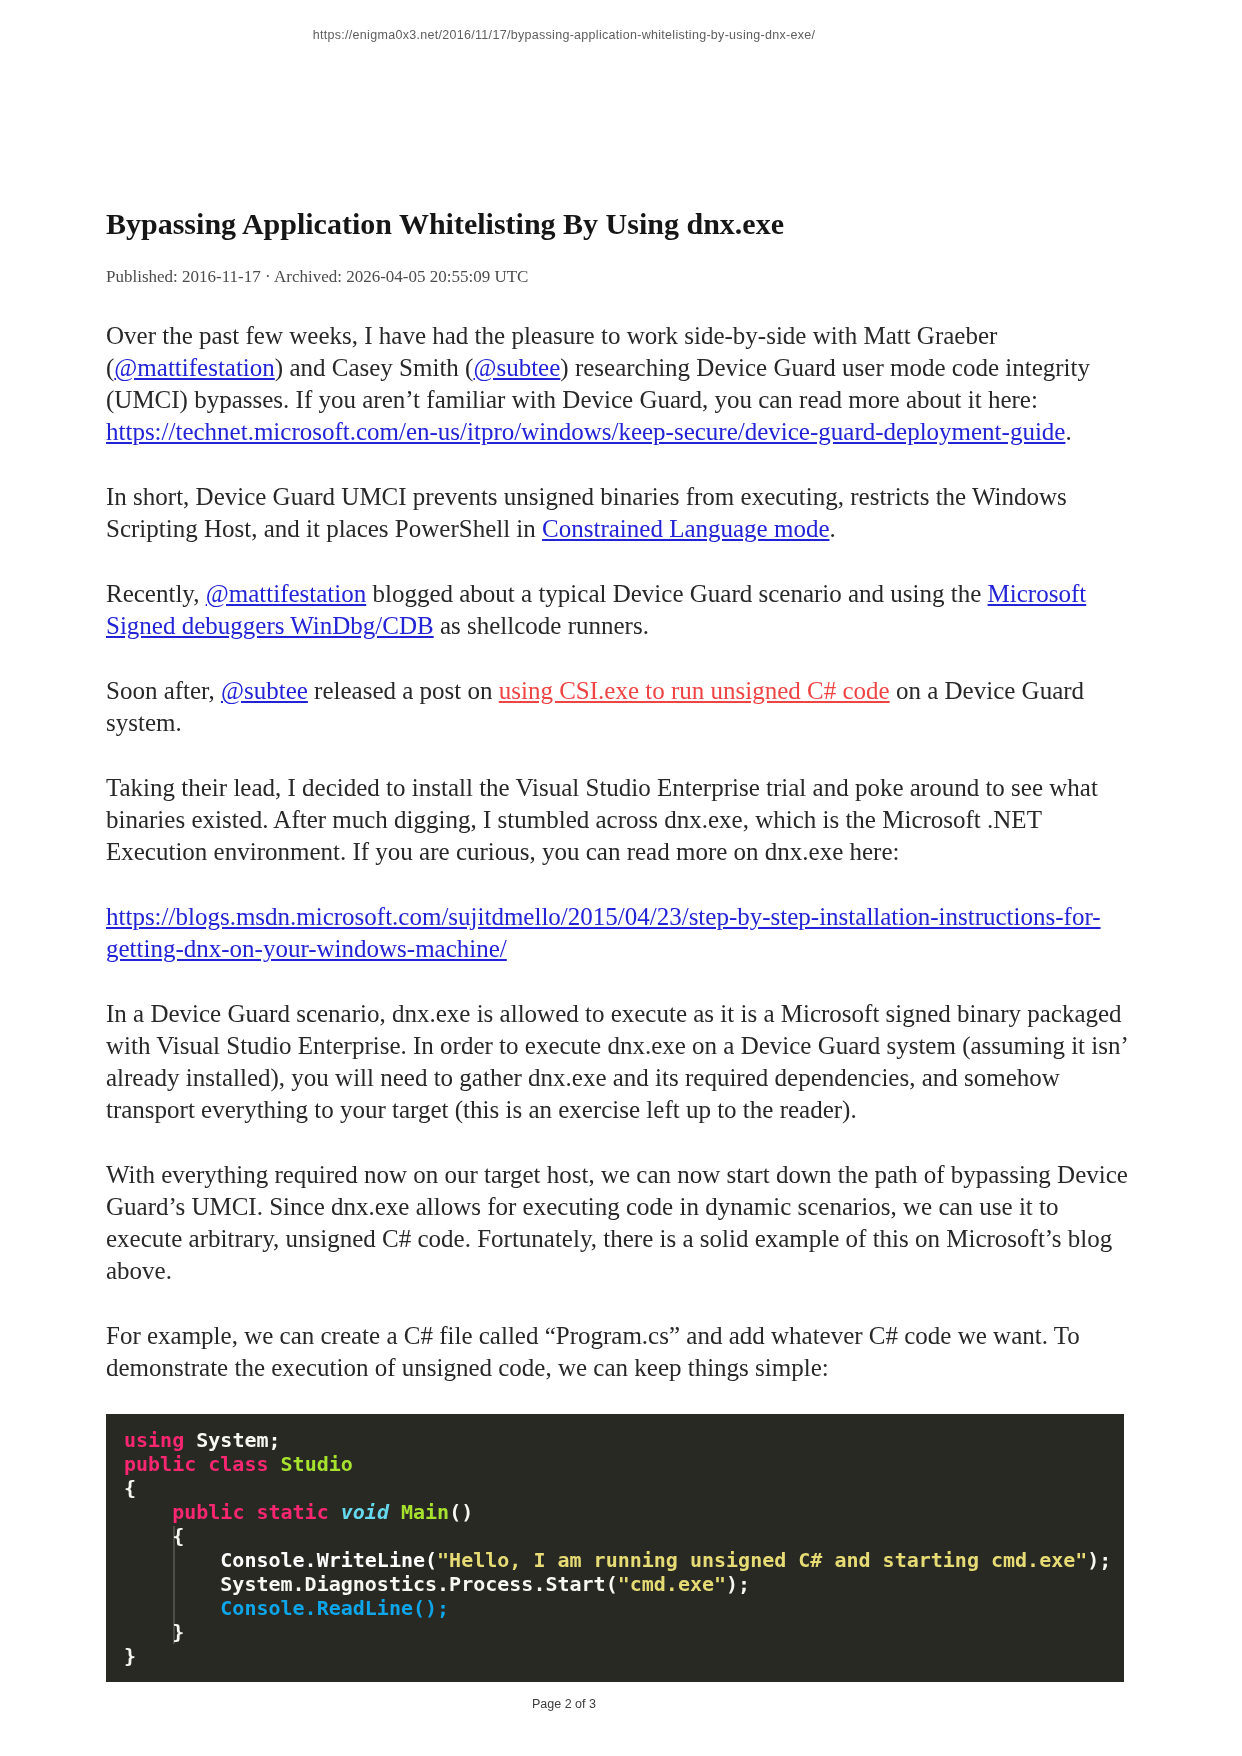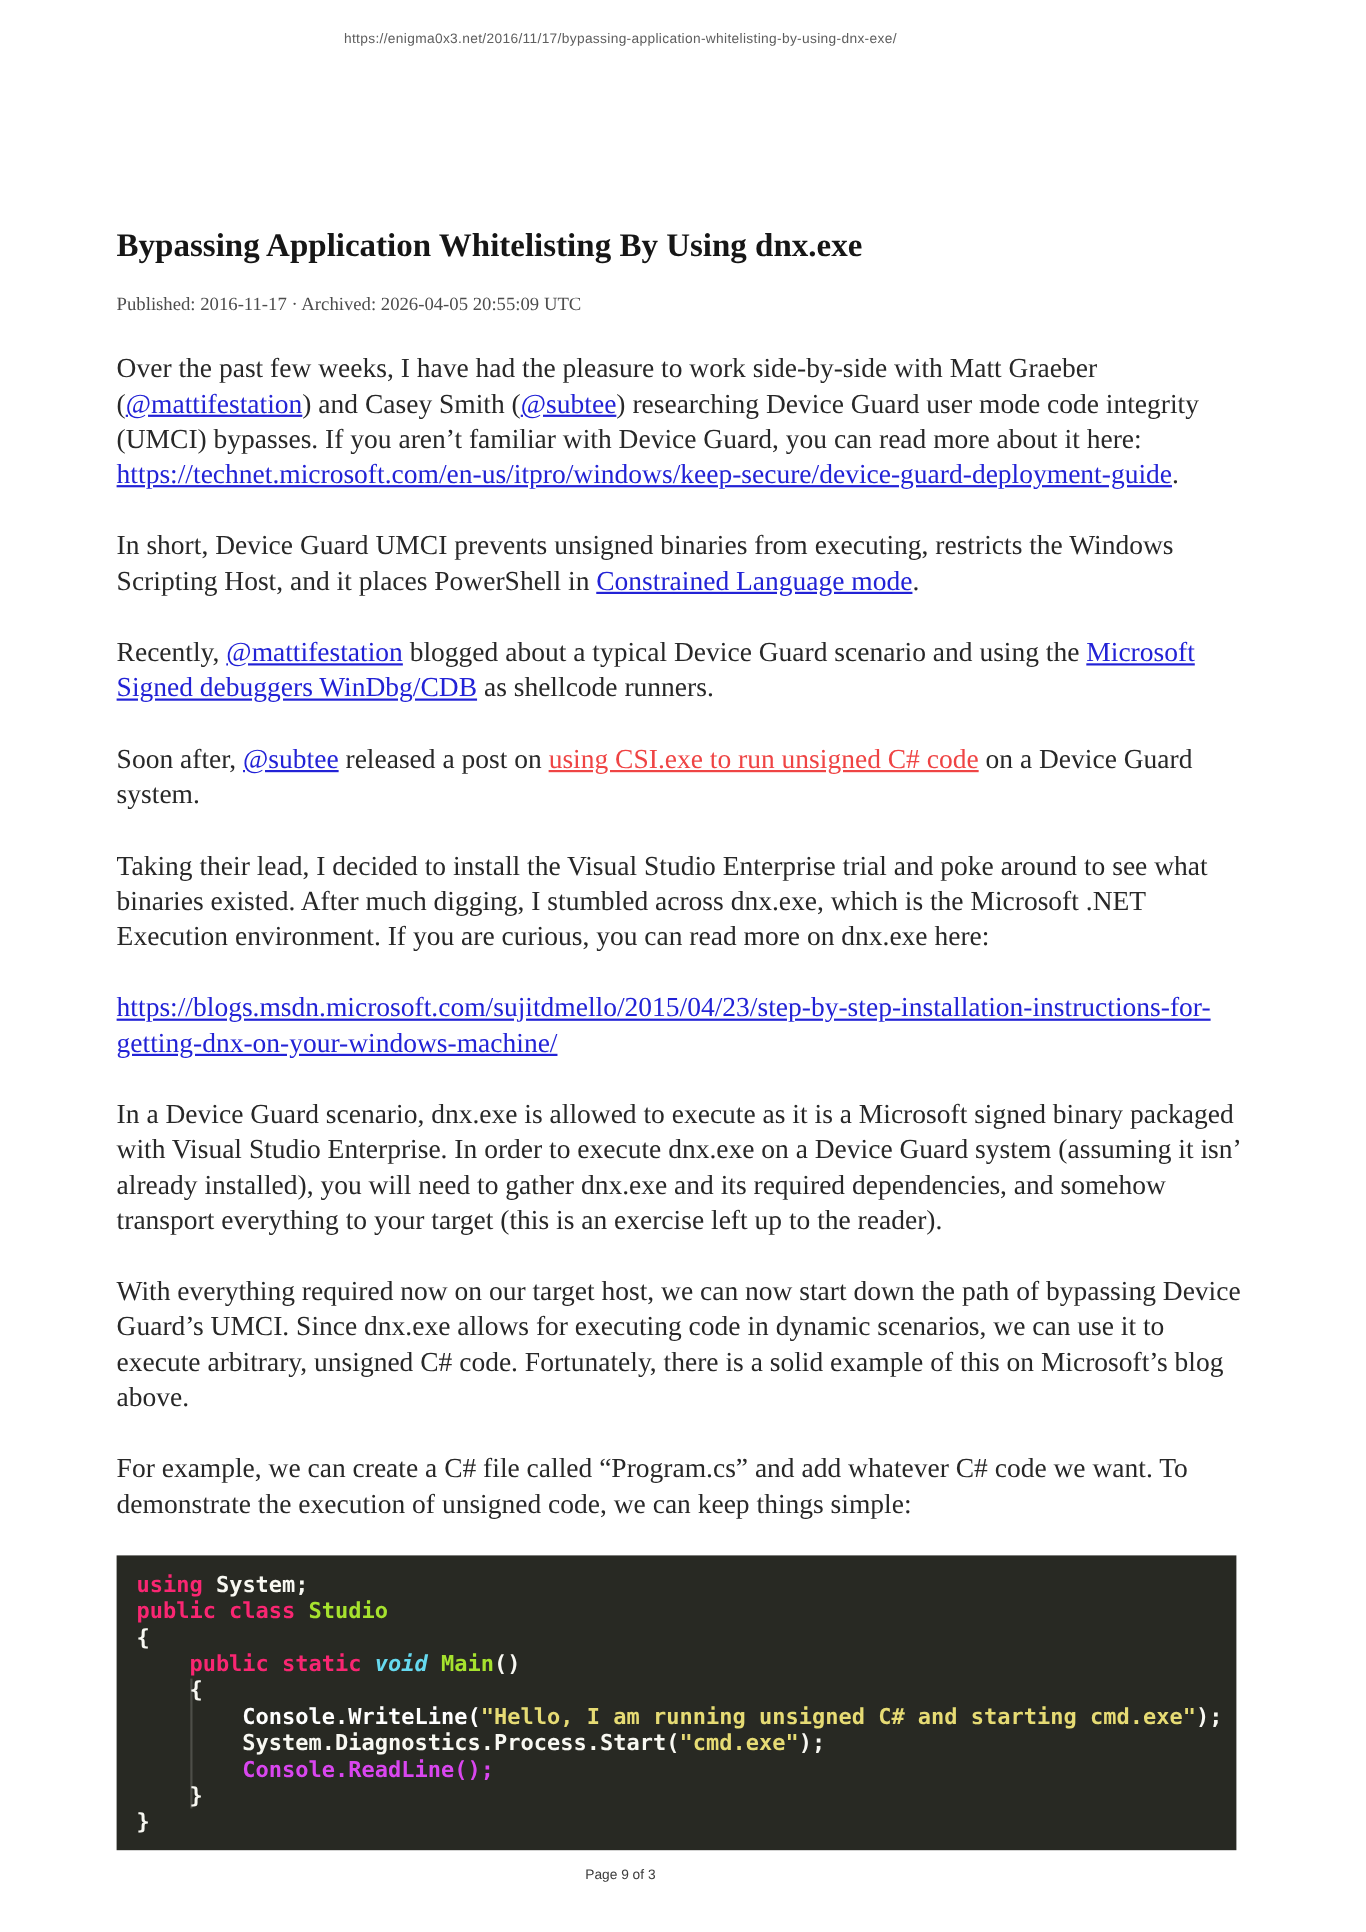--- a/index.html
+++ b/index.html
@@ -85,21 +85,21 @@
         <p><span>For example, we can create a C# file called “Program.cs” and add whatever C# code we want. To demonstrate the execution of unsigned code, we can keep things simple:</span></p>
       </div>
 
     <pre class="code" id="codeblock" style="background: rgb(40, 41, 35);"><span class="indent-guide"></span><code id="codelines"><span style="color: rgb(249, 38, 114);">using</span><span style="color: rgb(248, 248, 242);"> System;</span>
 <span style="color: rgb(249, 38, 114);">public class</span><span style="color: rgb(248, 248, 242);"> </span><span style="color: rgb(166, 226, 46);">Studio</span>
 <span style="color: rgb(248, 248, 242);">{</span>
 <span style="color: rgb(248, 248, 242);">    </span><span style="color: rgb(249, 38, 114);">public static</span><span style="color: rgb(248, 248, 242);"> </span><span class="tok-i" style="color: rgb(102, 217, 239);">void</span><span style="color: rgb(248, 248, 242);"> </span><span style="color: rgb(166, 226, 46);">Main</span><span style="color: rgb(248, 248, 242);">()</span>
 <span style="color: rgb(248, 248, 242);">    {</span>
 <span style="color: #ffffff;">        Console.WriteLine(</span><span style="color: rgb(230, 219, 116);">"Hello, I am running unsigned C# and starting cmd.exe"</span><span style="color: rgb(248, 248, 242);">);</span>
 <span style="color: rgb(248, 248, 242); text-align: center;">        System.Diagnostics.Process.Start(</span><span style="color: rgb(230, 219, 116);">"cmd.exe"</span><span style="color: rgb(248, 248, 242);">);</span>
-<span style="color: #d946ef;">        Console.ReadLine();</span>
+<span style="color: #0ea5e9;">        Console.ReadLine();</span>
 <span style="color: rgb(248, 248, 242);">    }</span>
 <span style="color: rgb(248, 248, 242);">}</span></code></pre>
 
   </div>
 
-  <div class="footer">Page 9 of 3</div>
+  <div class="footer">Page 2 of 3</div>
 
 </div>
 
 </body></html>

